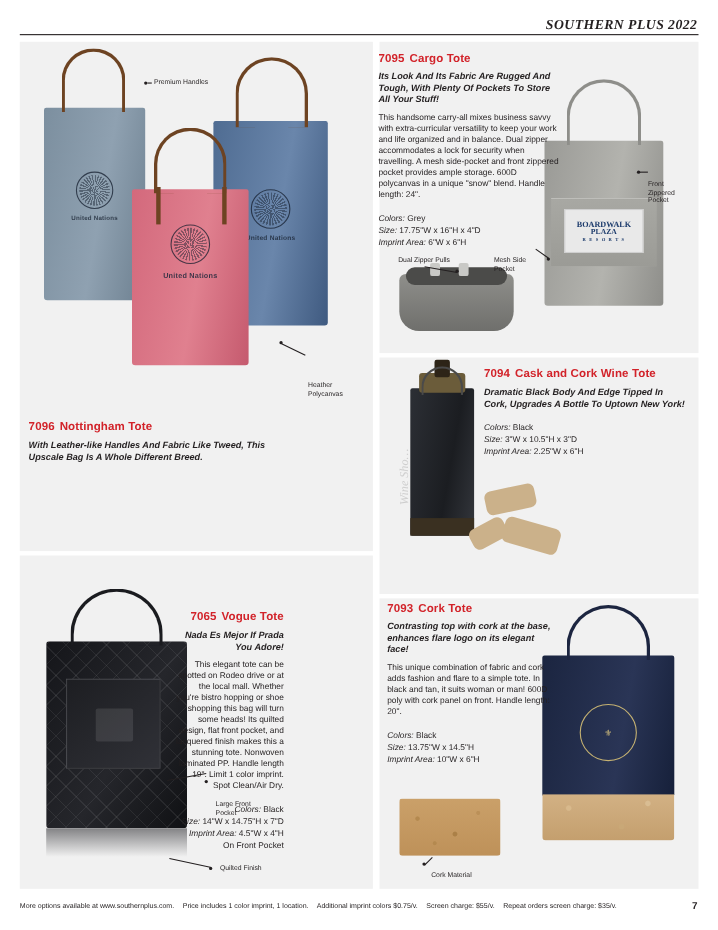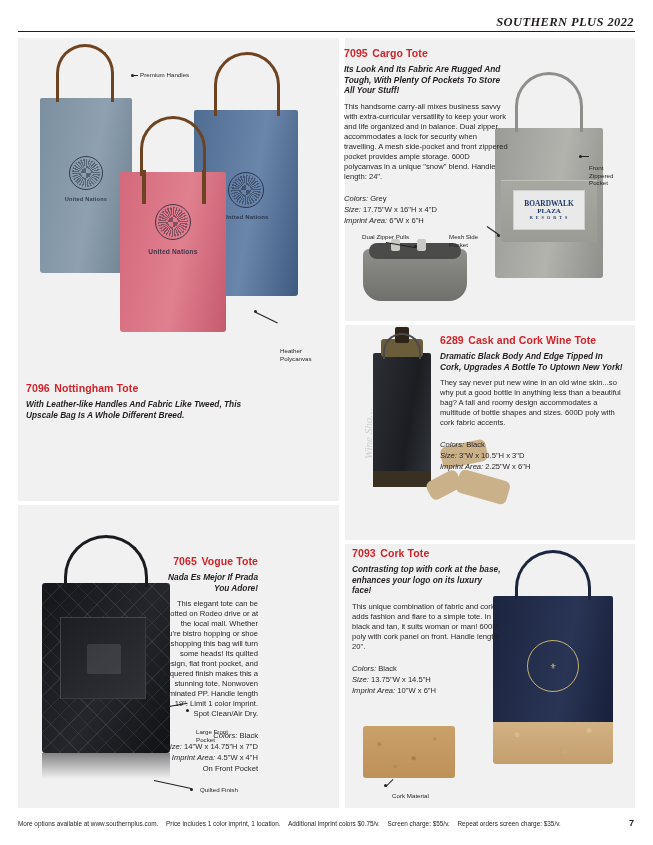--- a/index.html
+++ b/index.html
@@ -285,24 +285,23 @@
       <div style="position:absolute; left:0; bottom:0; width:100%; height:16px; background:#3a3021;"></div>
     </div>
     <div class="handle" style="left:38px; top:8px; width:38px; height:26px; border-width:2.6px; border-color:#4a4a4a;"></div>
 
     <div class="cork-chunk" style="left:96px; top:118px; width:46px; height:22px; transform:rotate(-12deg);"></div>
     <div class="cork-chunk" style="left:112px; top:150px; width:52px; height:24px; transform:rotate(16deg);"></div>
     <div class="cork-chunk" style="left:82px; top:150px; width:34px; height:20px; transform:rotate(-28deg);"></div>
   </div>
 
   <div id="txt-wine">
-    <div><span class="sku">6289</span>
+    <div><span class="sku">7094</span>
       <span class="sku">Cask and Cork Wine Tote</span></div>
     <div class="tagline">Dramatic Black Body And Edge Tipped In Cork, Upgrades A Bottle To Uptown New York!</div>
-    <div class="body-copy">They say never put new wine in an old wine skin...so why put a good bottle in anything less than a beautiful bag? A tall and roomy design accommodates a multitude of bottle shapes and sizes. 600D poly with cork fabric accents.</div>
     <div class="specs">
       <div><span class="lbl">Colors:</span>
         <span>Black</span></div>
       <div><span class="lbl">Size:</span>
         <span>3"W x 10.5"H x 3"D</span></div>
       <div><span class="lbl">Imprint Area:</span>
         <span>2.25"W x 6"H</span></div>
     </div>
   </div>
 
@@ -361,21 +360,21 @@
 
   <div class="callout" style="left:392px; top:792px;">
     <span class="dot" style="left:-8px; top:-8px;"></span>
     <div class="lead" style="left:-6px; top:-6px; width:10px; height:1px; transform:rotate(-45deg); transform-origin:left center;"></div>
     <span>Cork Material</span>
   </div>
 
   <div id="txt-cork">
     <div><span class="sku">7093</span>
       <span class="sku">Cork Tote</span></div>
-    <div class="tagline">Contrasting top with cork at the base, enhances your logo on its luxury face!</div>
+    <div class="tagline">Contrasting top with cork at the base, enhances flare logo on its elegant face!</div>
     <div class="body-copy">This unique combination of fabric and cork adds fashion and flare to a simple tote. In black and tan, it suits woman or man! 600D poly with cork panel on front. Handle length: 20".</div>
     <div class="specs">
       <div><span class="lbl">Colors:</span>
         <span>Black</span></div>
       <div><span class="lbl">Size:</span>
         <span>13.75"W x 14.5"H</span></div>
       <div><span class="lbl">Imprint Area:</span>
         <span>10"W x 6"H</span></div>
     </div>
   </div>

